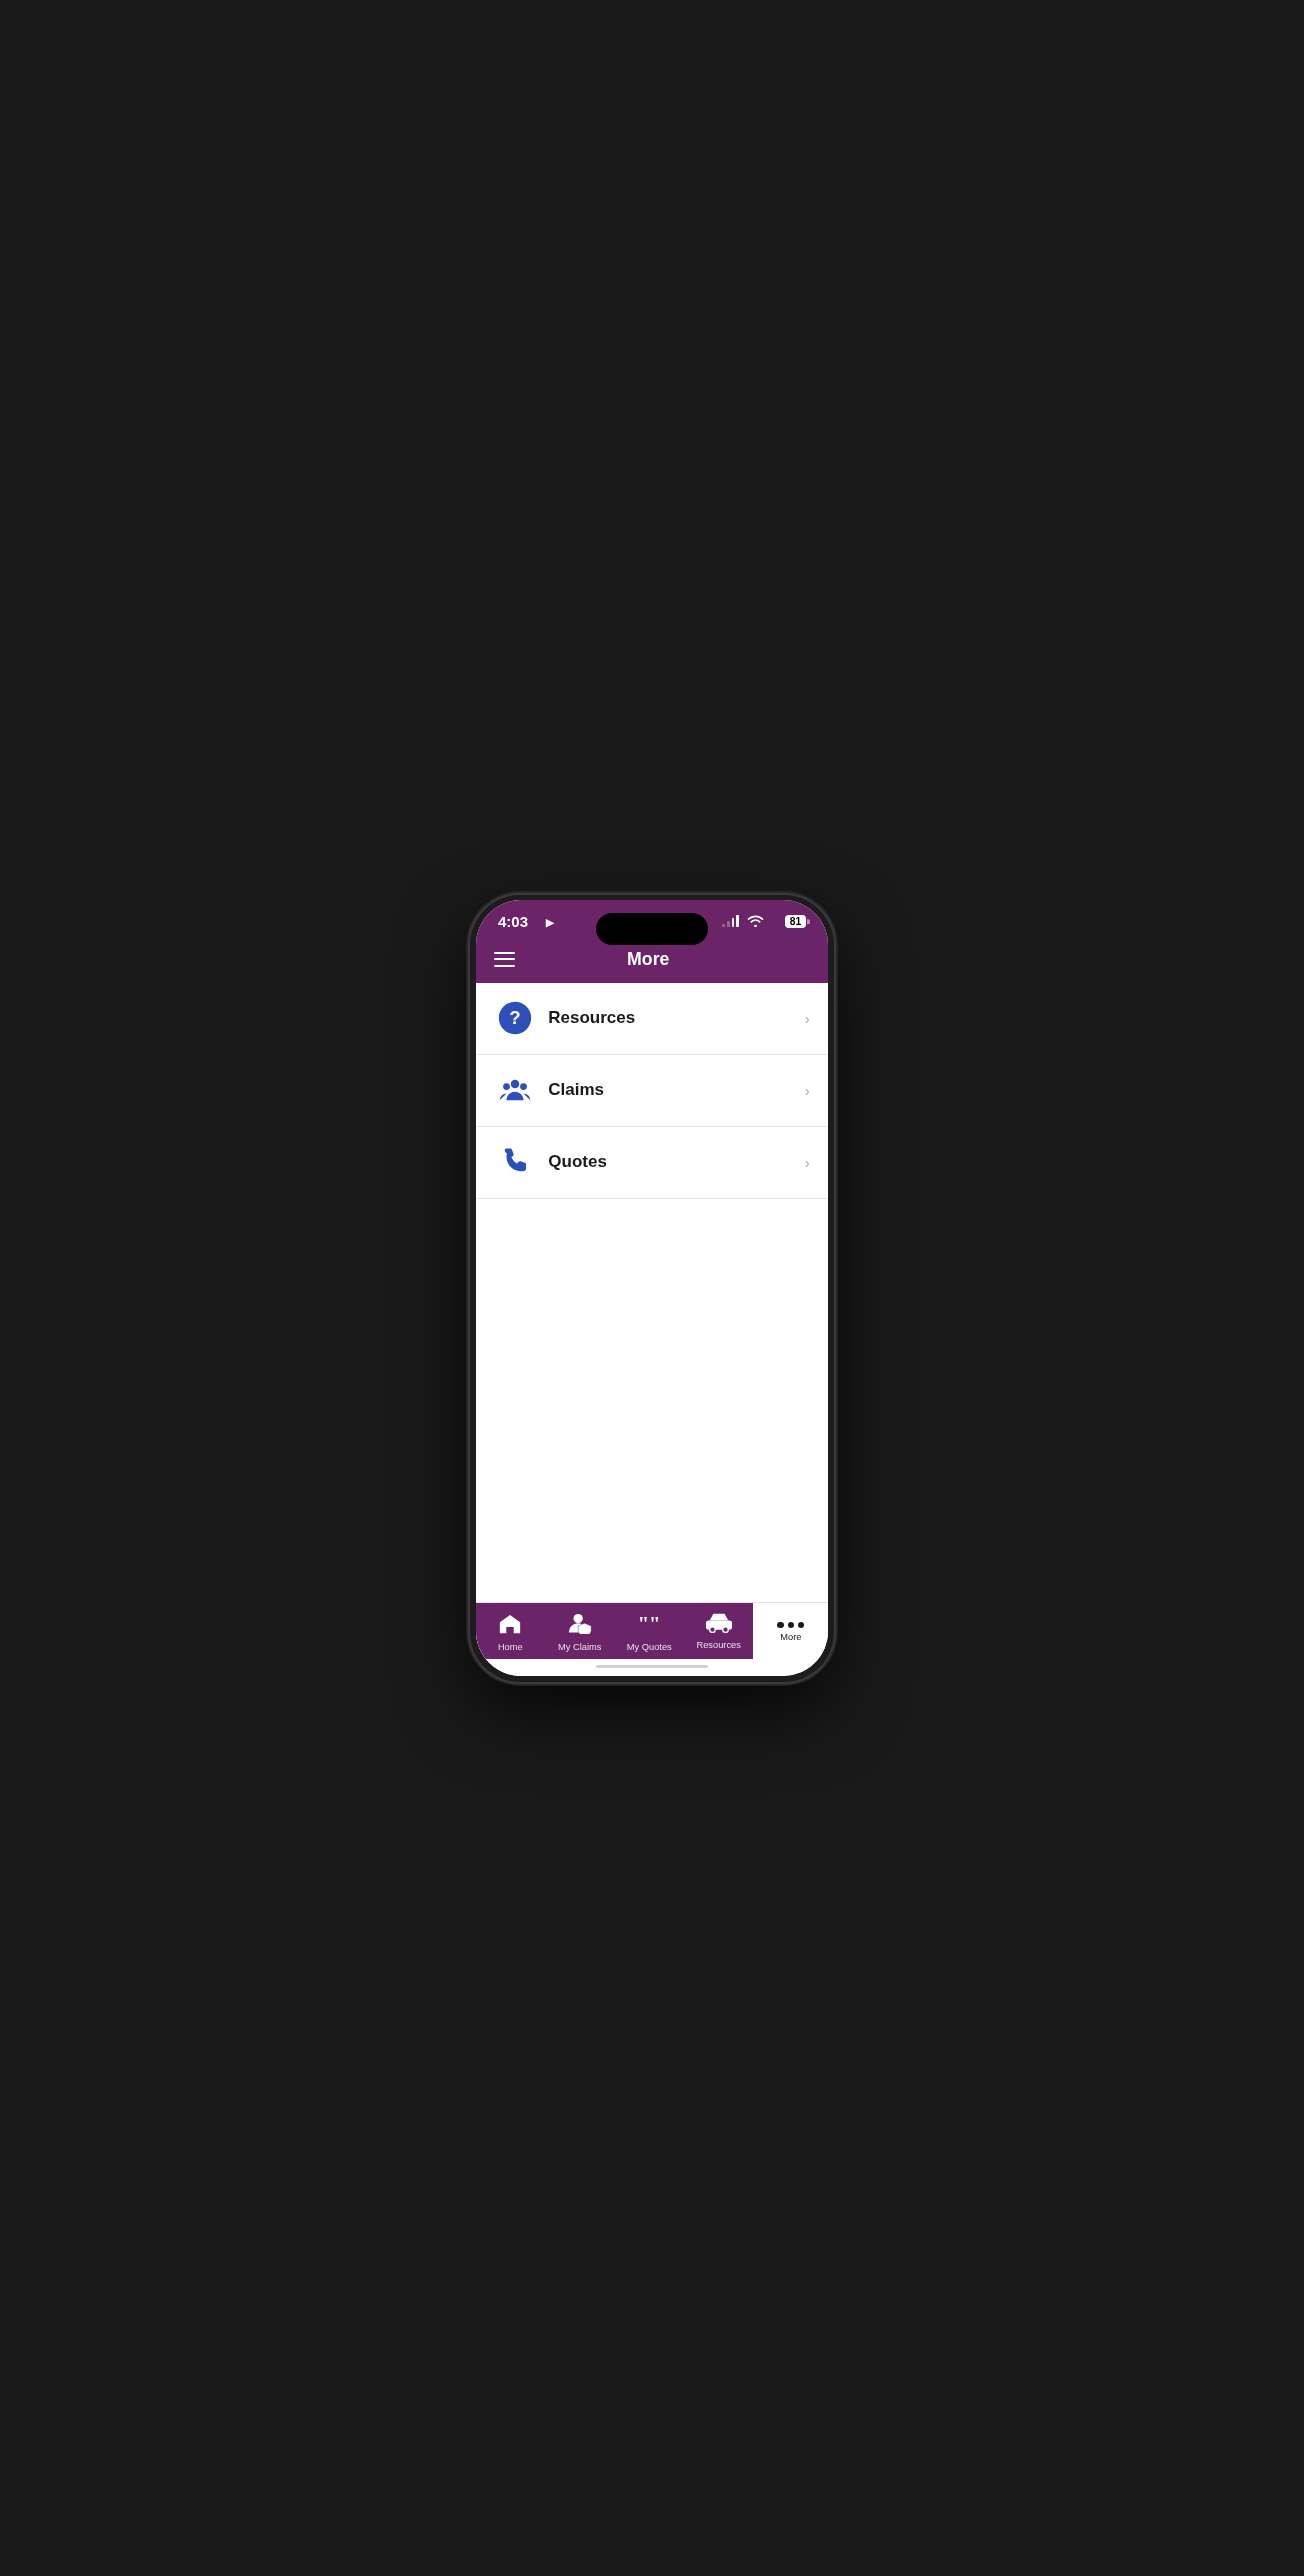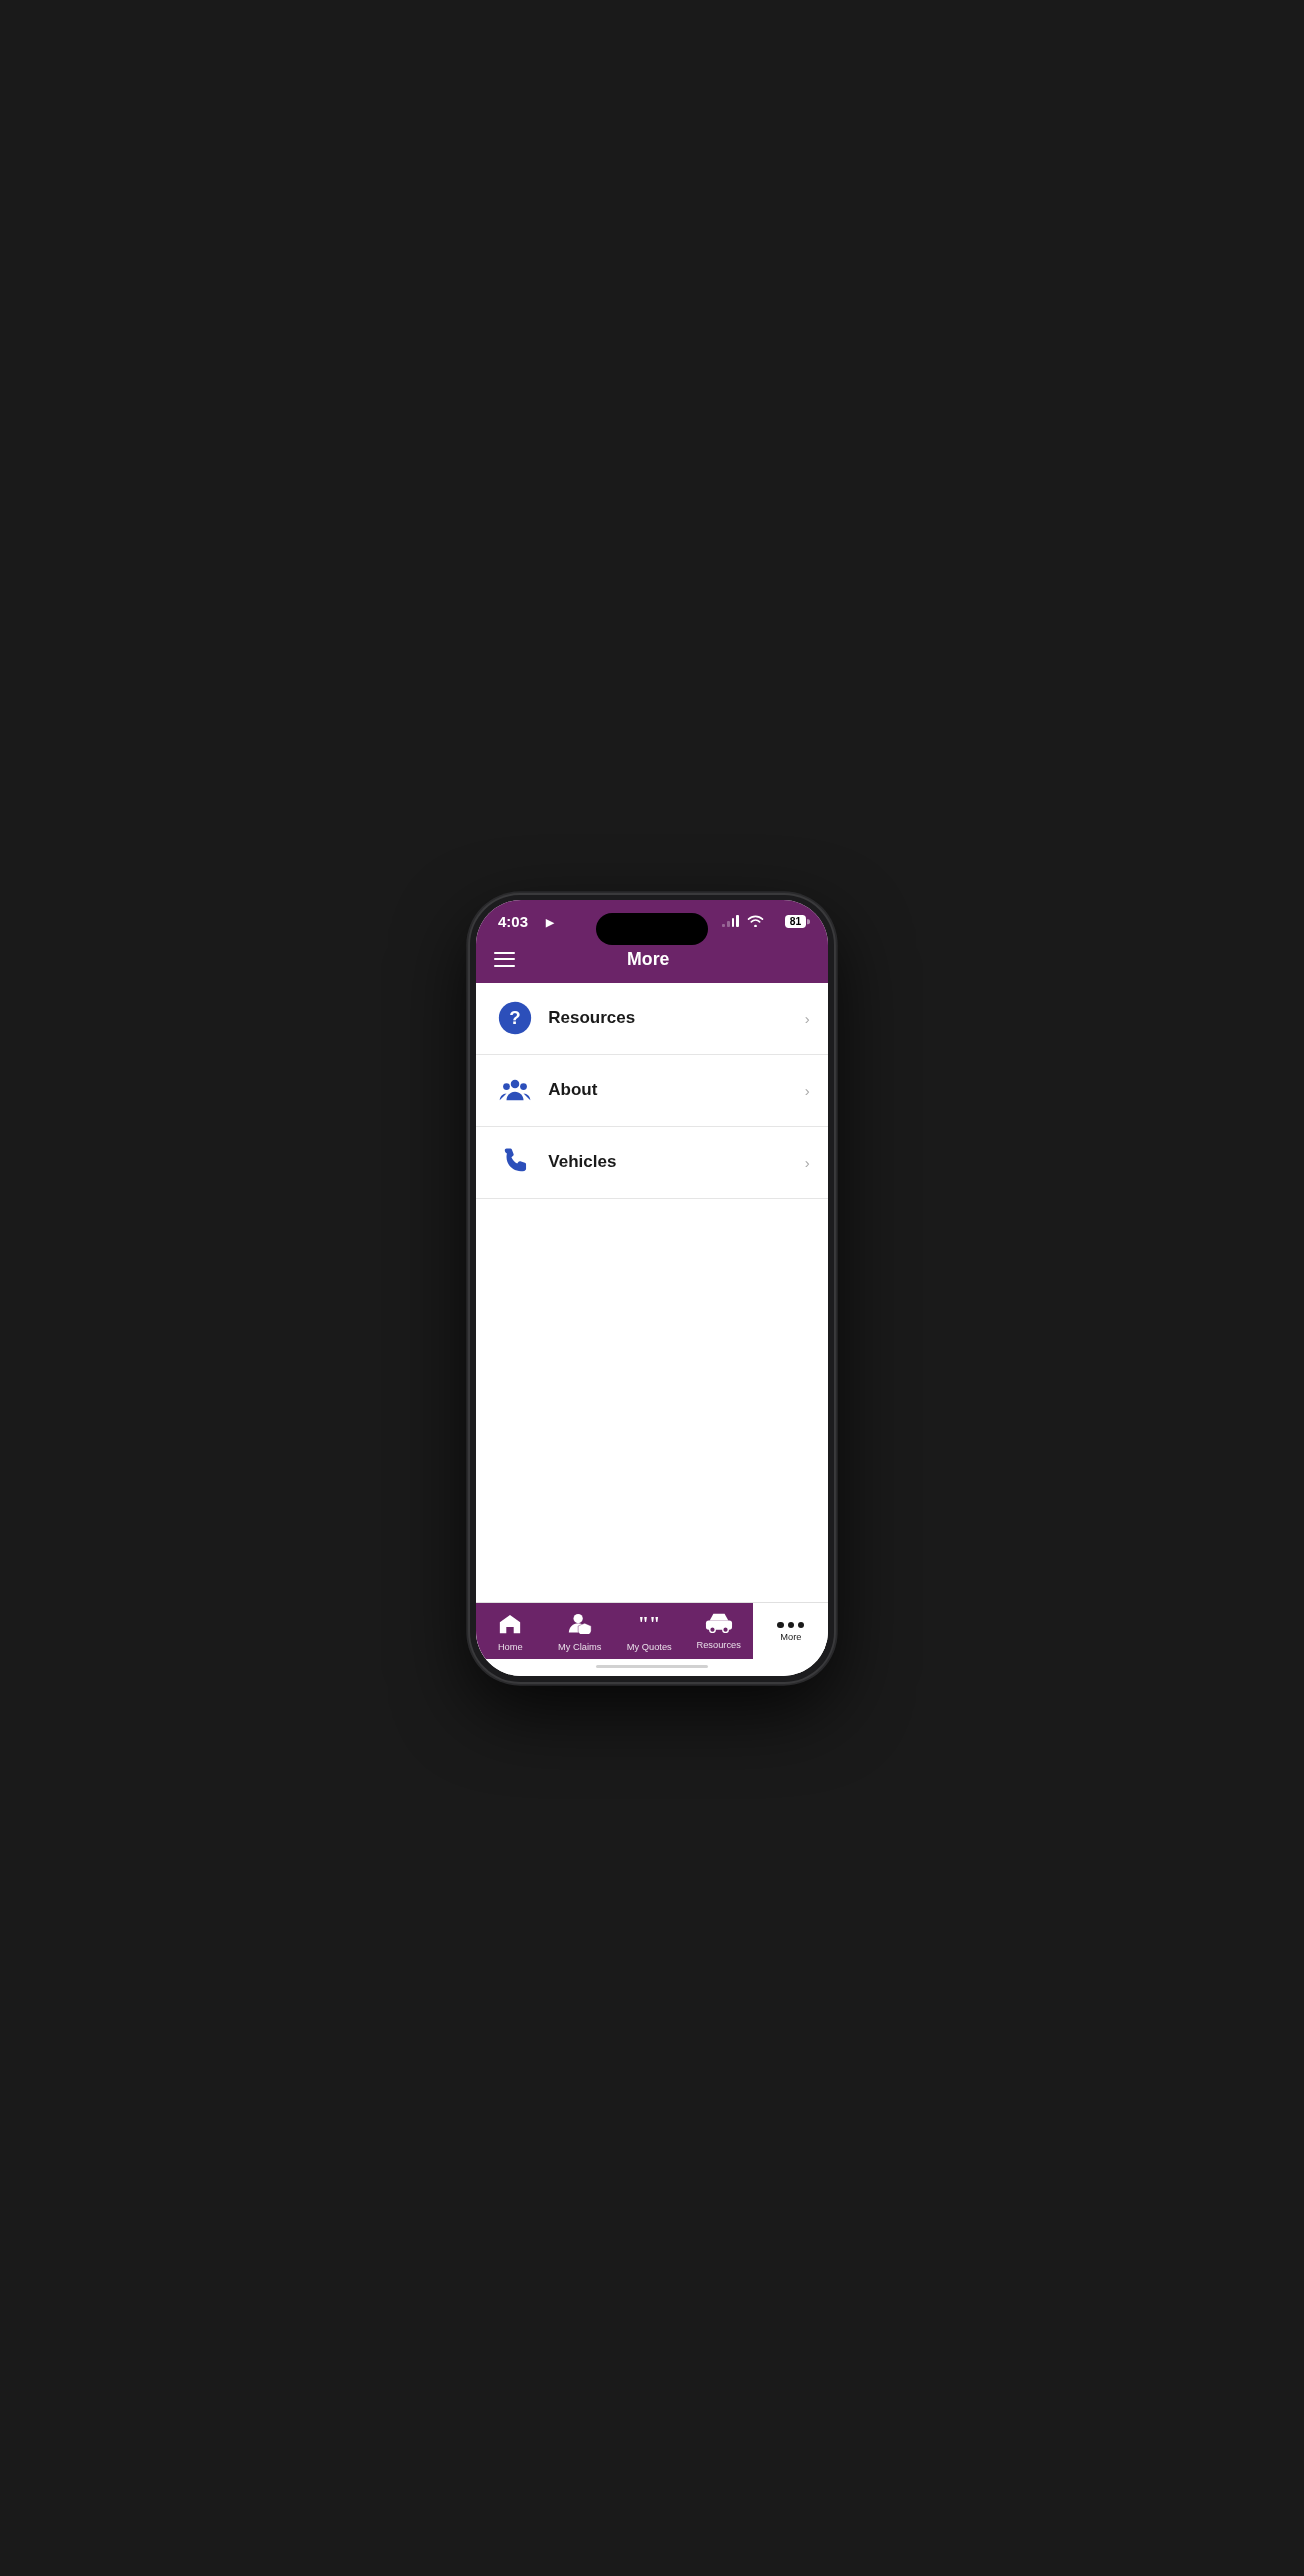--- a/index.html
+++ b/index.html
@@ -364,31 +364,31 @@
             <circle cx="20" cy="13" r="5" fill="#2c4fba"></circle>
             <path d="M10 32c0-5.5 4.5-10 10-10s10 4.5 10 10" fill="#2c4fba"></path>
 
             <circle cx="10" cy="16" r="4" fill="#2c4fba"></circle>
             <path d="M2 32c0-4.4 3.6-8 8-8" fill="#2c4fba"></path>
 
             <circle cx="30" cy="16" r="4" fill="#2c4fba"></circle>
             <path d="M38 32c0-4.4-3.6-8-8-8" fill="#2c4fba"></path>
           </svg>
         </div>
-        <span class="menu-label">About</span>
+        <span class="menu-label">Claims</span>
         <span class="chevron-right">›</span>
       </div>
 
       <div class="menu-item">
         <div class="menu-icon-wrap">
           <svg class="menu-icon-svg" viewBox="0 0 40 40" fill="none">
             <path d="M8 6c0-1.1.9-2 2-2h4.5c.8 0 1.5.5 1.8 1.3l2 5.3c.3.7.1 1.6-.5 2.1l-2 1.7c1.5 3.2 3.8 5.8 6.8 7.5l1.6-2.1c.5-.6 1.3-.9 2.1-.6l5.3 1.8c.8.3 1.4 1 1.4 1.9V28c0 1.1-.9 2.2-2 2.5-12.5 2.8-23.5-8-20.5-20.5C8.3 8.9 8 7.5 8 6z" fill="#2c4fba"></path>
           </svg>
         </div>
-        <span class="menu-label">Vehicles</span>
+        <span class="menu-label">Quotes</span>
         <span class="chevron-right">›</span>
       </div>
 
     </div>
 
     <div class="bottom-nav">
       <div class="nav-tab-bar">
 
         <div class="nav-tab">
           <div class="nav-tab-icon">

